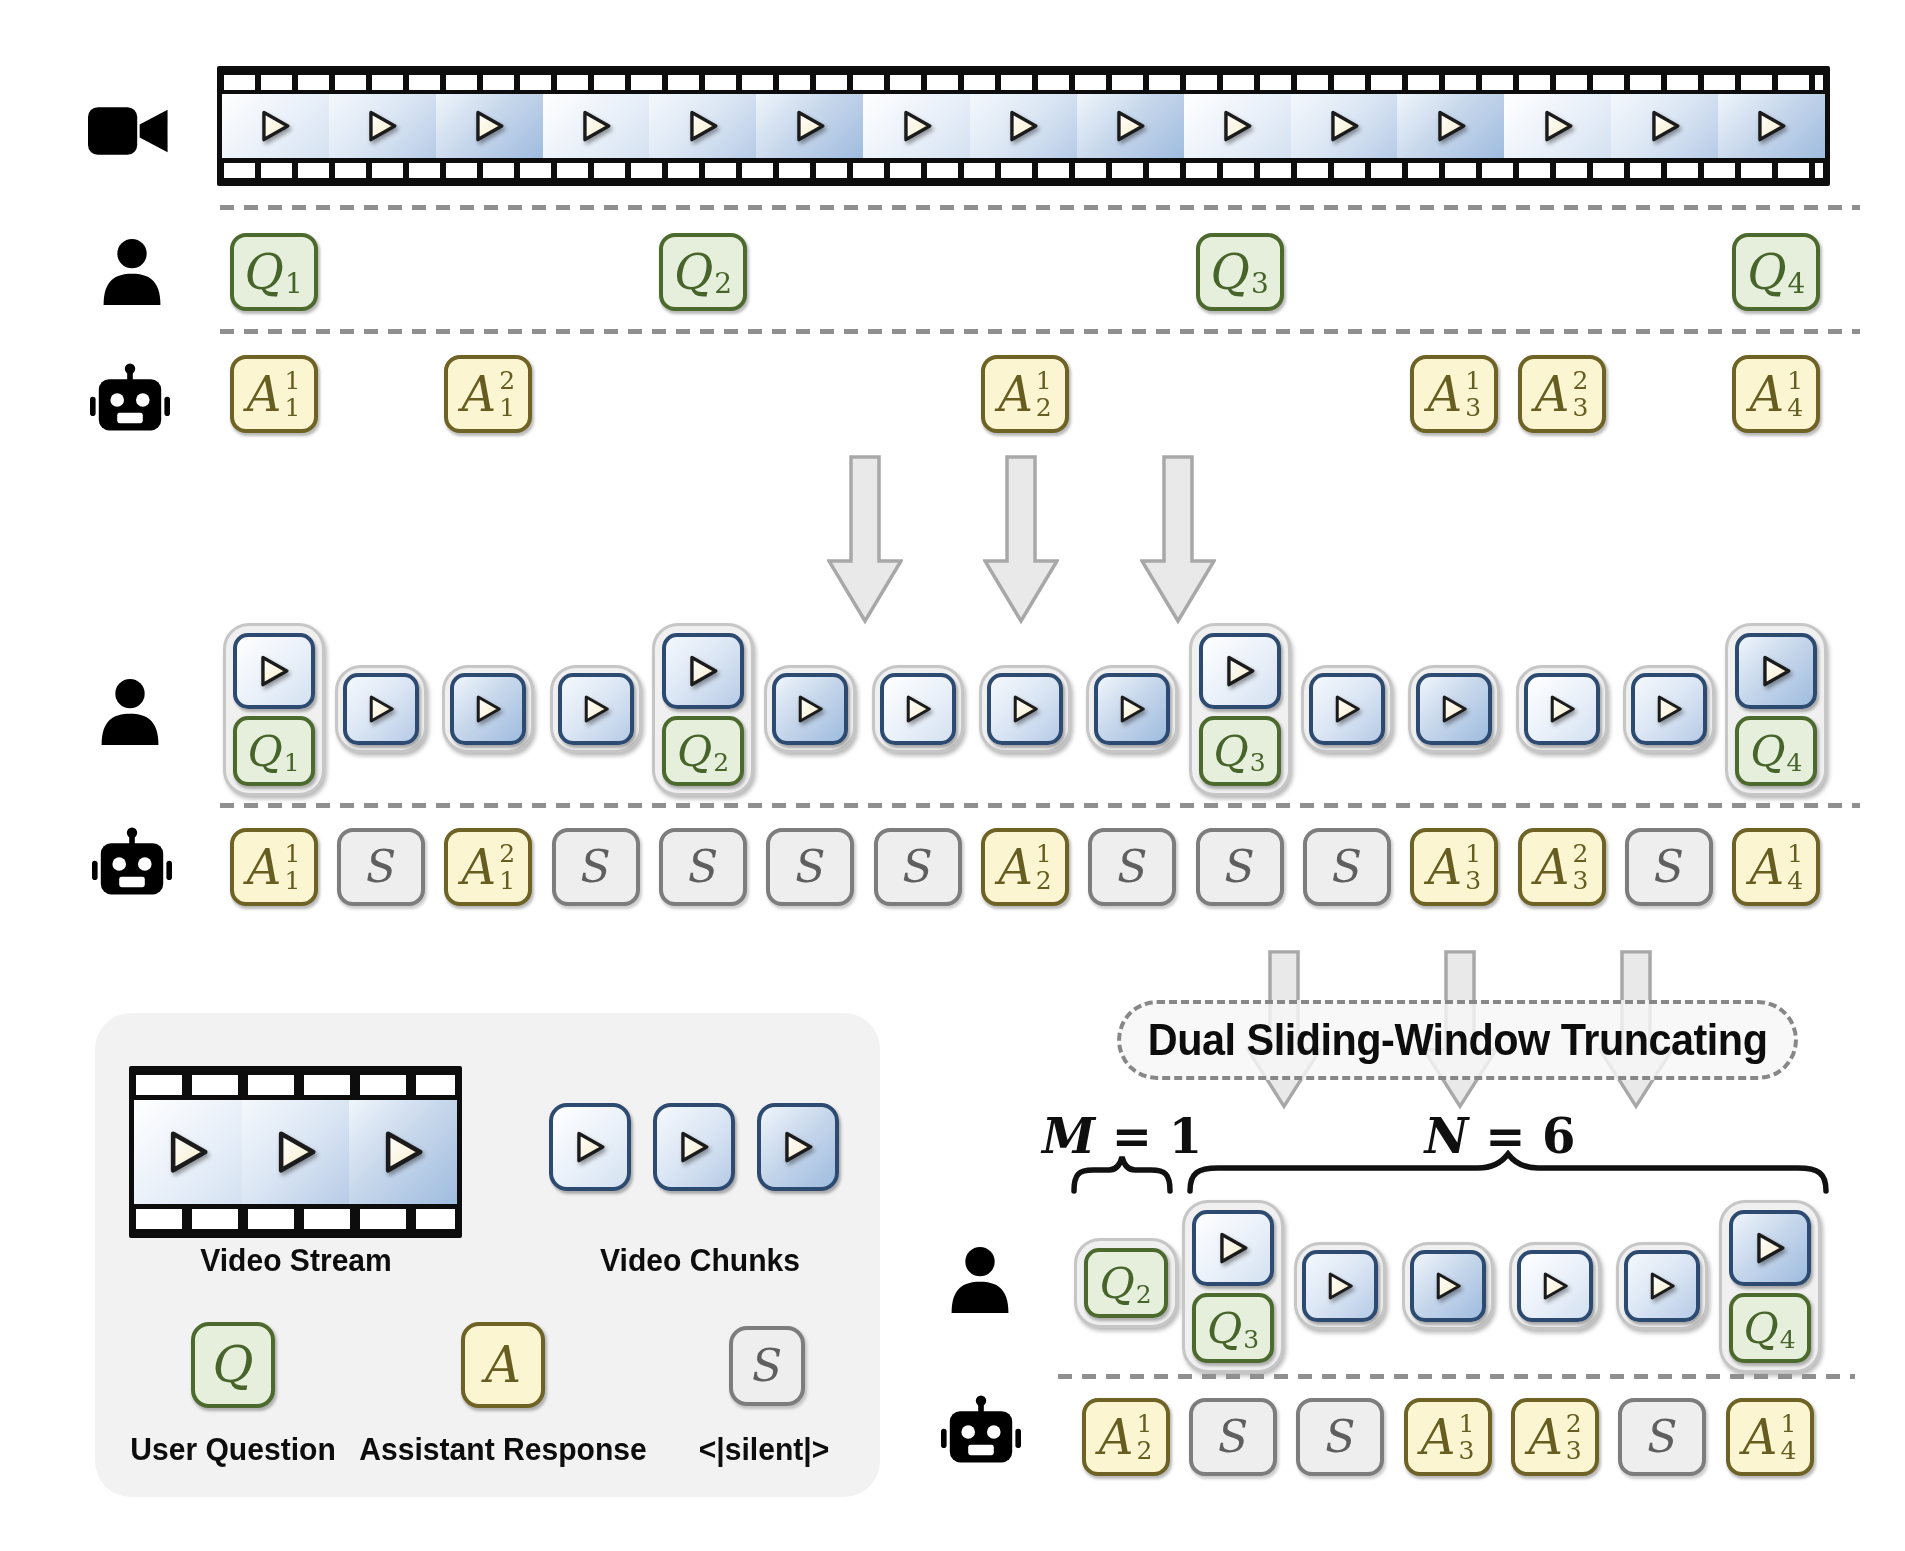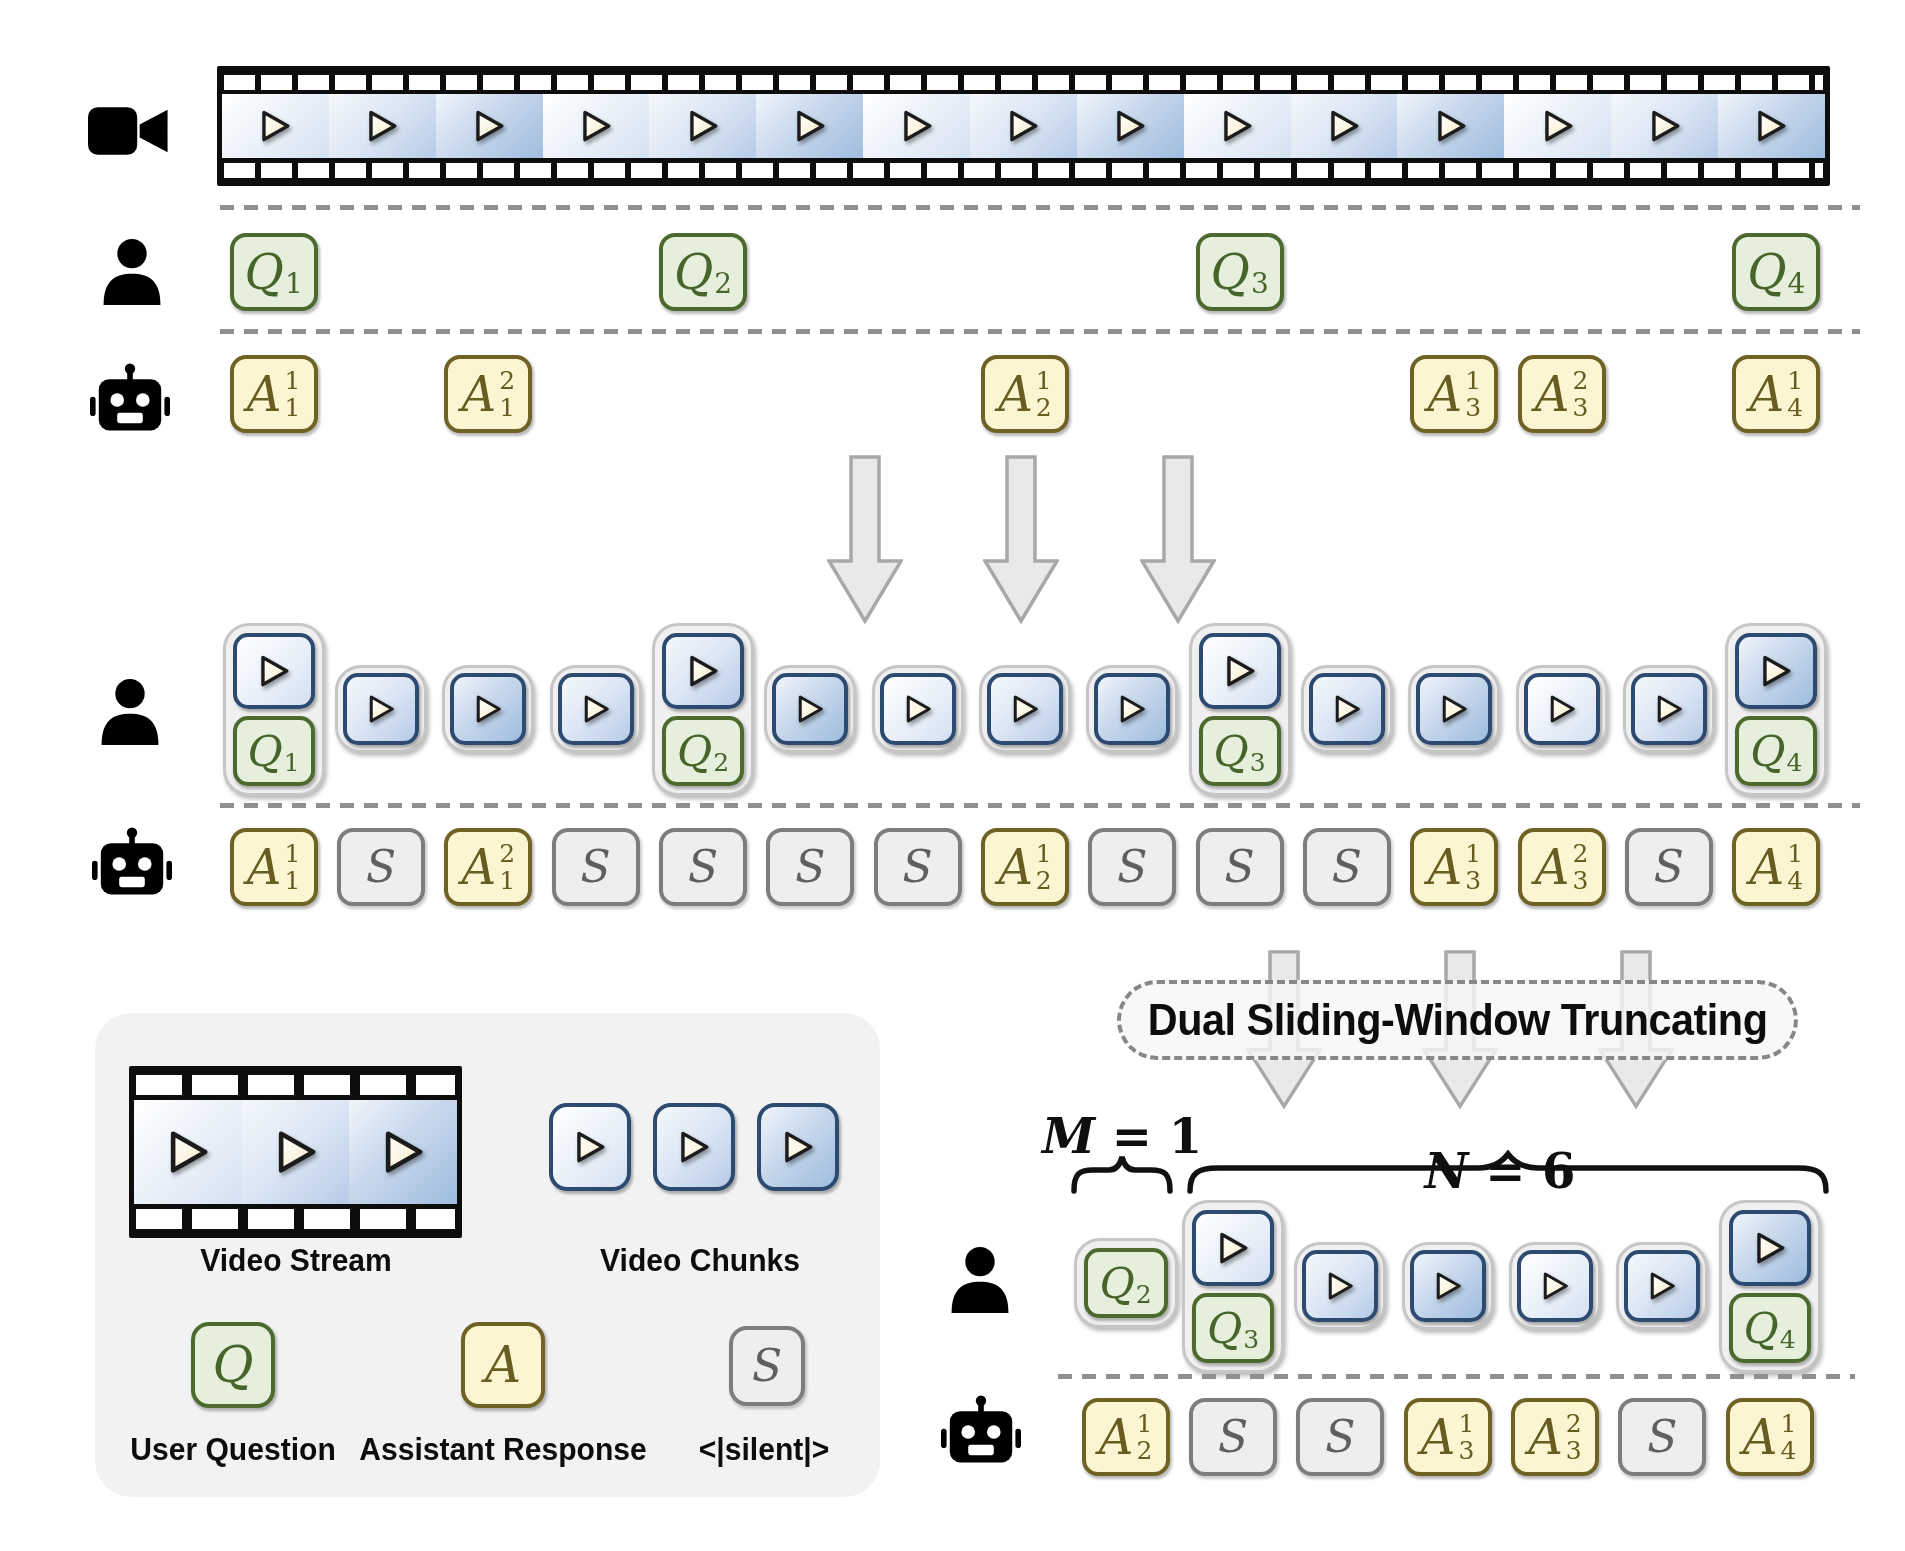--- a/index.html
+++ b/index.html
@@ -597,26 +597,26 @@
 
   <svg class="bigarrow" style="left:1246px;top:950px;" width="76" height="160" viewBox="0 0 76 170" preserveAspectRatio="none">
       <path d="M24 2 L52 2 L52 106 L74 106 L38 166 L2 106 L24 106 Z" fill="#e9e9e9" stroke="#a8a8a8" stroke-width="3.5"></path>
     </svg>
   <svg class="bigarrow" style="left:1422px;top:950px;" width="76" height="160" viewBox="0 0 76 170" preserveAspectRatio="none">
       <path d="M24 2 L52 2 L52 106 L74 106 L38 166 L2 106 L24 106 Z" fill="#e9e9e9" stroke="#a8a8a8" stroke-width="3.5"></path>
     </svg>
   <svg class="bigarrow" style="left:1598px;top:950px;" width="76" height="160" viewBox="0 0 76 170" preserveAspectRatio="none">
       <path d="M24 2 L52 2 L52 106 L74 106 L38 166 L2 106 L24 106 Z" fill="#e9e9e9" stroke="#a8a8a8" stroke-width="3.5"></path>
     </svg>
-  <div class="pill" style="left:1117px;top:980px;width:681px;height:80px;">
+  <div class="pill" style="left:1117px;top:1000px;width:681px;height:80px;">
     <span>Dual Sliding-Window Truncating</span>
   </div>
 
   <div class="mn" style="left:1122px;top:1108px;"><span class="var">M</span><span> = 1</span></div>
-  <div class="mn" style="left:1500px;top:1108px;margin-top:35px;"><span class="var">N</span><span> = 6</span></div>
+  <div class="mn" style="left:1500px;top:1108px;"><span class="var">N</span><span> = 6</span></div>
   <svg class="brace" style="left:1070px;top:1152px;" width="104" height="42" viewBox="0 0 104 42">
     <path d="M4 39 C4 22 9 18 23 18 L39 18 C46 18 50 13 52 5 C54 13 58 18 65 18 L81 18 C95 18 100 22 100 39" fill="none" stroke="#111" stroke-width="5.5" stroke-linecap="round"></path>
   </svg>
   <svg class="brace" style="left:1186px;top:1150px;" width="644" height="44" viewBox="0 0 644 44">
     <path d="M4 41 C4 23 12 18 32 18 L292 18 C307 18 316 12 322 4 C328 12 337 18 352 18 L612 18 C632 18 640 23 640 41" fill="none" stroke="#111" stroke-width="5.5" stroke-linecap="round"></path>
   </svg>
 
   <div class="icon" style="left:947px;top:1245px;">
     <svg width="66" height="70" viewBox="0 0 72 76">
         <circle cx="36" cy="18" r="16"></circle>

